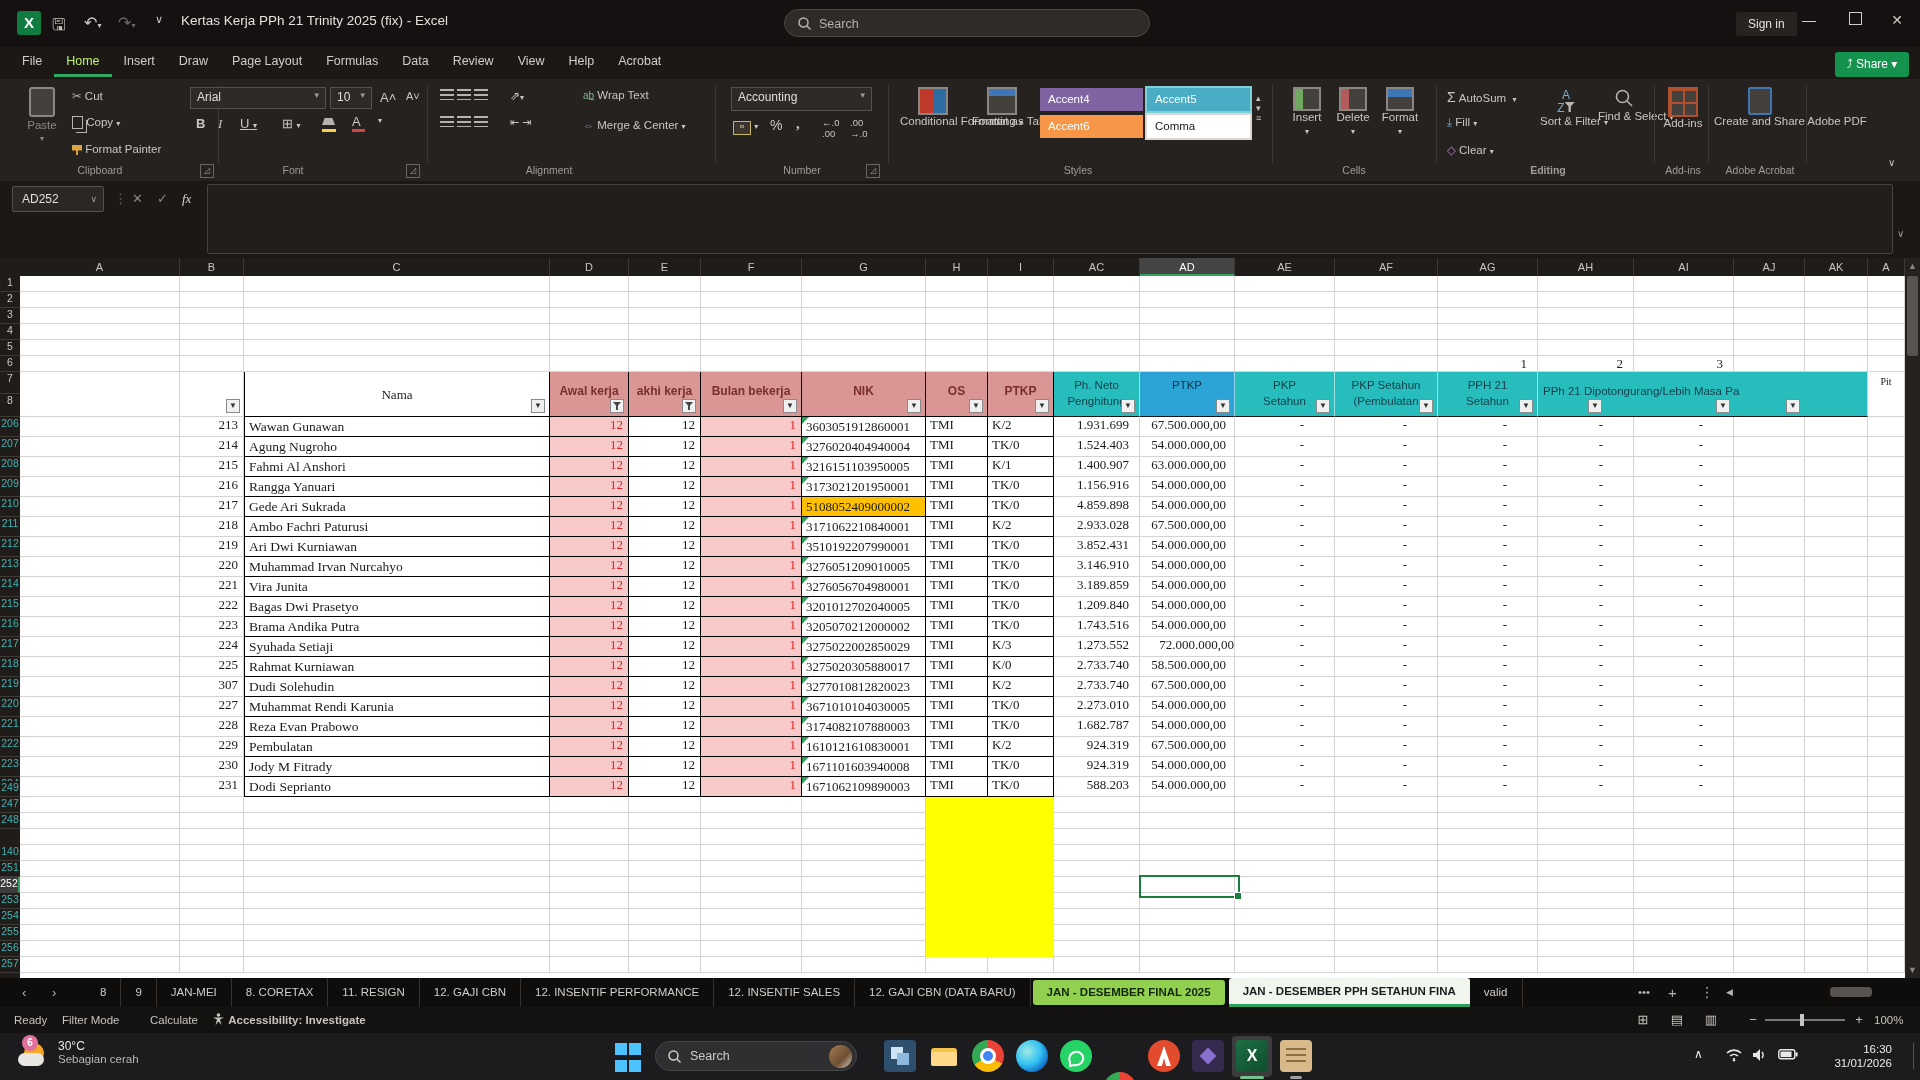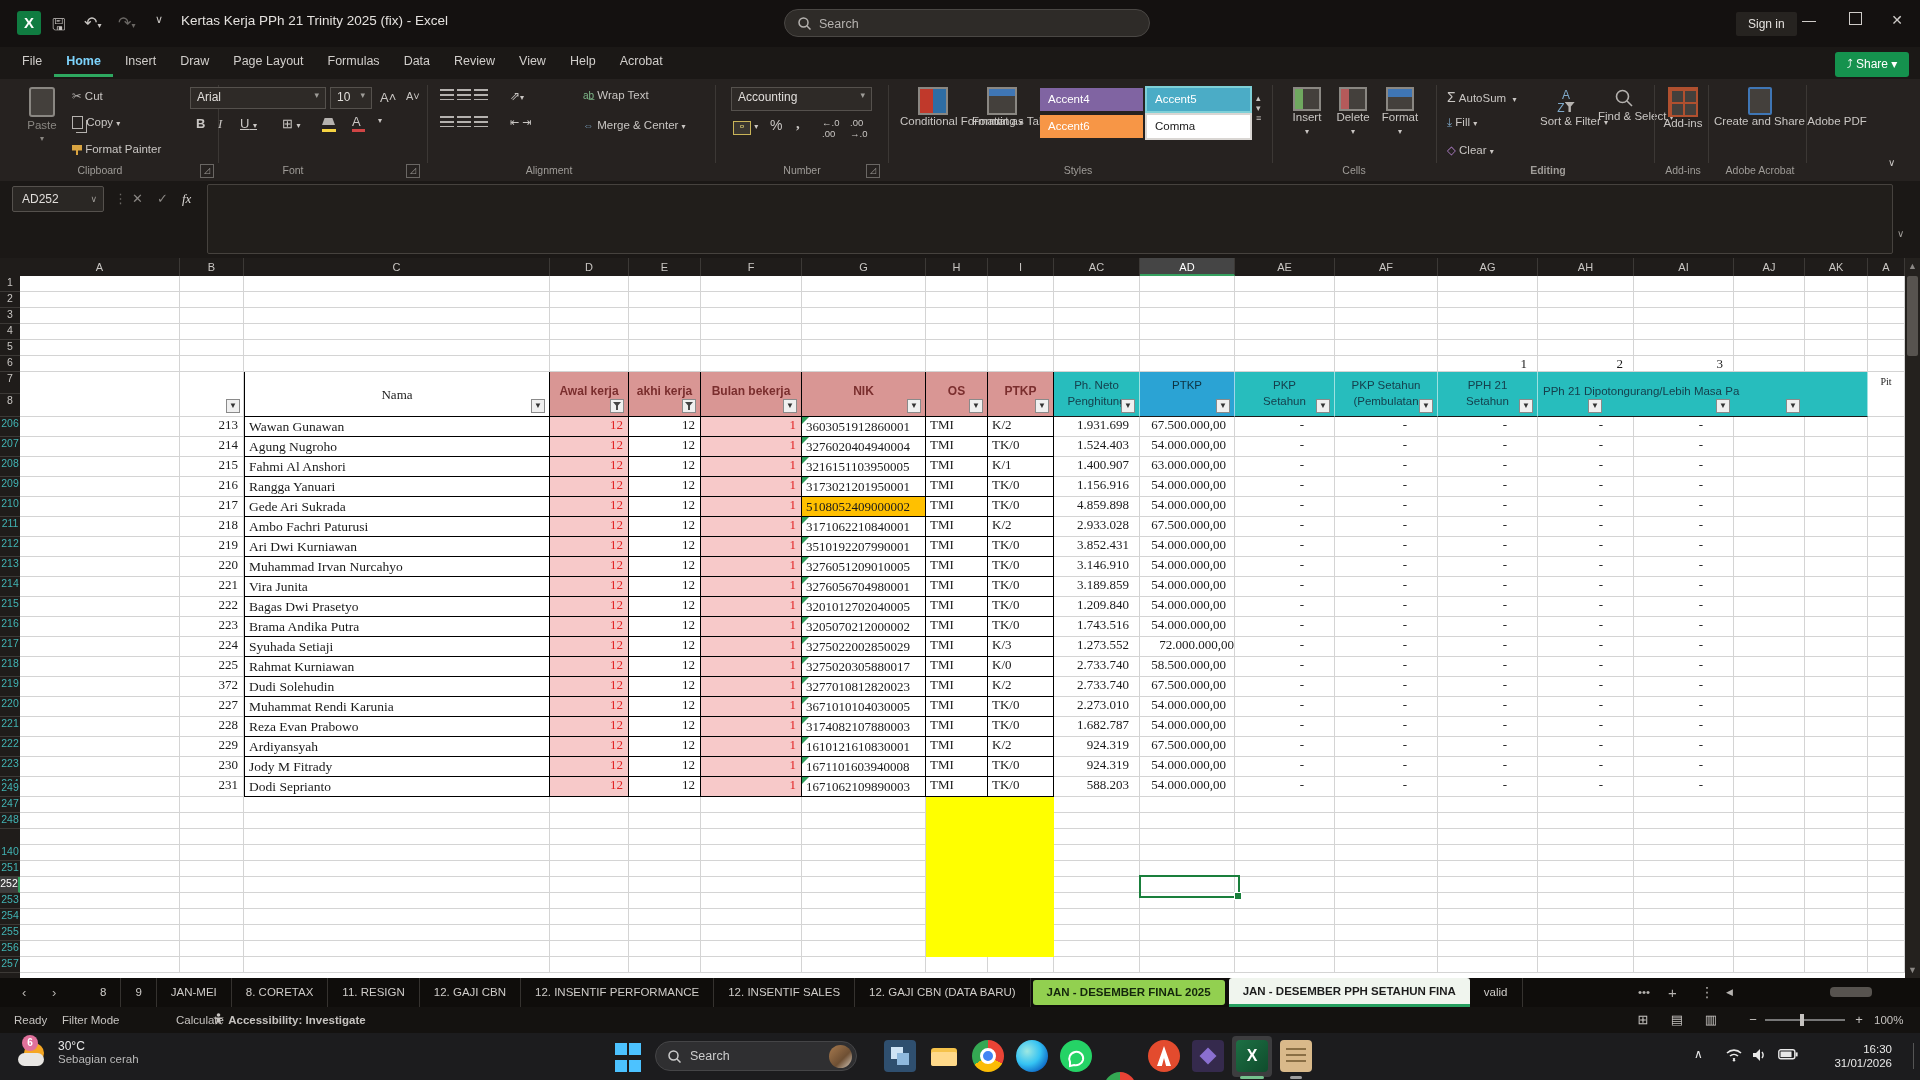--- a/index.html
+++ b/index.html
@@ -11,21 +11,21 @@
            color:#fff;font-weight:bold;font-size:15px;text-align:center;line-height:24px;}
   .qat{position:absolute;top:13px;color:#c9c6c3;font-size:16px;}
   .title-text{position:absolute;left:181px;top:13px;font-size:13.5px;color:#e4e1de;}
   .tsearch{position:absolute;left:784px;top:9px;width:366px;height:28px;background:#2e2b28;border:1px solid #4a4744;
            border-radius:14px;color:#b5b2af;font-size:12.5px;line-height:28px;padding-left:34px;box-sizing:border-box;}
   .signin{position:absolute;left:1736px;top:12px;font-size:12px;color:#e4e1de;background:#262320;padding:5px 12px;border-radius:2px;}
   .winbtn{position:absolute;top:0;width:46px;height:40px;color:#cfccc9;text-align:center;line-height:40px;font-size:14px;}
   
   .ribtabs{position:absolute;left:0;top:47px;width:1920px;height:32px;background:#1b1816;}
   .ribtab{display:inline-block;padding:7px 12px 6px;font-size:12.5px;color:#d1cecb;}
-  .ribtab.active{color:#7dd3fc;border-bottom:3px solid #2ea860;font-weight:bold;}
+  .ribtab.active{color:#bef264;border-bottom:3px solid #2ea860;font-weight:normal;}
   .sharebtn{position:absolute;left:1835px;top:5px;width:74px;height:25px;background:#15924e;color:#fff;
             font-size:12px;text-align:center;line-height:25px;border-radius:3px;}
   
   .ribbon{position:absolute;left:0;top:79px;width:1920px;height:102px;background:#262220;border-bottom:1px solid #000;color:#c9c6c3;font-size:11.5px;}
   .rsep{position:absolute;top:6px;width:1px;height:78px;background:#3c3835;}
   .glabel{position:absolute;top:85px;font-size:10.5px;color:#9f9c98;text-align:center;}
   .launch{position:absolute;top:85px;width:12px;height:12px;border:1px solid #6a6764;color:#9f9c98;font-size:8px;line-height:11px;text-align:center;}
   .combo{position:absolute;background:#2e2a27;border:1px solid #55514d;color:#e0ddda;font-size:12px;
          padding:2px 6px;box-sizing:border-box;}
   .combo .car{float:right;color:#9f9c98;font-size:9px;}
@@ -928,21 +928,21 @@
       <div class="cell rt" style="left: 1140px; top: 657px; width: 95px; height: 20px; padding-right: 8px;">58.500.000,00</div>
       <div class="cell rt" style="left: 1235px; top: 657px; width: 100px; height: 20px; padding-right: 30px;">-</div>
       <div class="cell rt" style="left: 1335px; top: 657px; width: 103px; height: 20px; padding-right: 30px;">-</div>
       <div class="cell rt" style="left: 1438px; top: 657px; width: 100px; height: 20px; padding-right: 30px;">-</div>
       <div class="cell rt" style="left: 1538px; top: 657px; width: 96px; height: 20px; padding-right: 30px;">-</div>
       <div class="cell rt" style="left: 1634px; top: 657px; width: 100px; height: 20px; padding-right: 30px;">-</div>
       <div class="cell" style="left: 1734px; top: 657px; width: 71px; height: 20px;"></div>
       <div class="cell" style="left: 1805px; top: 657px; width: 63px; height: 20px;"></div>
       <div class="cell" style="left: 1868px; top: 657px; width: 37px; height: 20px;"></div>
       <div class="cell" style="left: 20px; top: 677px; width: 160px; height: 20px;"></div>
-      <div class="cell rt" style="left: 180px; top: 677px; width: 64px; height: 20px;">372</div>
+      <div class="cell rt" style="left: 180px; top: 677px; width: 64px; height: 20px;">307</div>
       <div class="cell blk bl lt" style="left: 244px; top: 677px; width: 306px; height: 20px; font-size: 13.5px; line-height: 19px;">Dudi Solehudin</div>
       <div class="cell blk rt pinkc" style="left: 550px; top: 677px; width: 79px; height: 20px;">12</div>
       <div class="cell blk rt" style="left: 629px; top: 677px; width: 72px; height: 20px;">12</div>
       <div class="cell blk rt pinkc" style="left: 701px; top: 677px; width: 101px; height: 20px;">1</div>
       <div class="cell blk lt" style="left: 802px; top: 677px; width: 124px; height: 20px; line-height: 19px;">3277010812820023<span class="tri"></span></div>
       <div class="cell blk lt" style="left: 926px; top: 677px; width: 62px; height: 20px;">TMI</div>
       <div class="cell blk lt" style="left: 988px; top: 677px; width: 66px; height: 20px;">K/2</div>
       <div class="cell rt" style="left: 1054px; top: 677px; width: 86px; height: 20px; padding-right: 10px;">2.733.740</div>
       <div class="cell rt" style="left: 1140px; top: 677px; width: 95px; height: 20px; padding-right: 8px;">67.500.000,00</div>
       <div class="cell rt" style="left: 1235px; top: 677px; width: 100px; height: 20px; padding-right: 30px;">-</div>
@@ -986,21 +986,21 @@
       <div class="cell rt" style="left: 1235px; top: 717px; width: 100px; height: 20px; padding-right: 30px;">-</div>
       <div class="cell rt" style="left: 1335px; top: 717px; width: 103px; height: 20px; padding-right: 30px;">-</div>
       <div class="cell rt" style="left: 1438px; top: 717px; width: 100px; height: 20px; padding-right: 30px;">-</div>
       <div class="cell rt" style="left: 1538px; top: 717px; width: 96px; height: 20px; padding-right: 30px;">-</div>
       <div class="cell rt" style="left: 1634px; top: 717px; width: 100px; height: 20px; padding-right: 30px;">-</div>
       <div class="cell" style="left: 1734px; top: 717px; width: 71px; height: 20px;"></div>
       <div class="cell" style="left: 1805px; top: 717px; width: 63px; height: 20px;"></div>
       <div class="cell" style="left: 1868px; top: 717px; width: 37px; height: 20px;"></div>
       <div class="cell" style="left: 20px; top: 737px; width: 160px; height: 20px;"></div>
       <div class="cell rt" style="left: 180px; top: 737px; width: 64px; height: 20px;">229</div>
-      <div class="cell blk bl lt" style="left: 244px; top: 737px; width: 306px; height: 20px; font-size: 13.5px; line-height: 19px;">Ardiyansyah</div>
+      <div class="cell blk bl lt" style="left: 244px; top: 737px; width: 306px; height: 20px; font-size: 13.5px; line-height: 19px;">Pembulatan</div>
       <div class="cell blk rt pinkc" style="left: 550px; top: 737px; width: 79px; height: 20px;">12</div>
       <div class="cell blk rt" style="left: 629px; top: 737px; width: 72px; height: 20px;">12</div>
       <div class="cell blk rt pinkc" style="left: 701px; top: 737px; width: 101px; height: 20px;">1</div>
       <div class="cell blk lt" style="left: 802px; top: 737px; width: 124px; height: 20px; line-height: 19px;">1610121610830001<span class="tri"></span></div>
       <div class="cell blk lt" style="left: 926px; top: 737px; width: 62px; height: 20px;">TMI</div>
       <div class="cell blk lt" style="left: 988px; top: 737px; width: 66px; height: 20px;">K/2</div>
       <div class="cell rt" style="left: 1054px; top: 737px; width: 86px; height: 20px; padding-right: 10px;">924.319</div>
       <div class="cell rt" style="left: 1140px; top: 737px; width: 95px; height: 20px; padding-right: 8px;">67.500.000,00</div>
       <div class="cell rt" style="left: 1235px; top: 737px; width: 100px; height: 20px; padding-right: 30px;">-</div>
       <div class="cell rt" style="left: 1335px; top: 737px; width: 103px; height: 20px; padding-right: 30px;">-</div>
@@ -1076,21 +1076,21 @@
     <span class="tabextras" style="left:1638px;">•••</span>
     <span class="tabextras" style="left:1668px;font-size:15px;">+</span>
     <span class="tabextras" style="left:1700px;font-size:14px;">⋮</span>
     <span class="tabextras" style="left:1726px;font-size:9px;">◀</span>
   </div>
   <div class="hthumb"></div>
 
   <div class="statusbar">
     <span class="sbitem" style="left:14px;">Ready</span>
     <span class="sbitem" style="left:62px;">Filter Mode</span>
-    <span class="sbitem" style="left:150px;margin-left:26px;">Calculate</span>
+    <span class="sbitem" style="left:150px;">Calculate</span>
     <span class="sbitem" style="left:212px;">
       <svg width="13" height="13" viewBox="0 0 13 13" style="vertical-align:-2px;">
           <circle cx="6.5" cy="2" r="1.8" fill="#c6c3c0"></circle>
           <path d="M1 4.5 L12 4.5 L8 6.5 L9.5 12 L6.5 8.5 L3.5 12 L5 6.5 Z" fill="#c6c3c0"></path>
         </svg>
       <b>Accessibility: Investigate</b>
     </span>
     <span class="sbico" style="left:1634px;">⊞</span>
     <span class="sbico" style="left:1668px;">▤</span>
     <span class="sbico" style="left:1702px;">▥</span>

